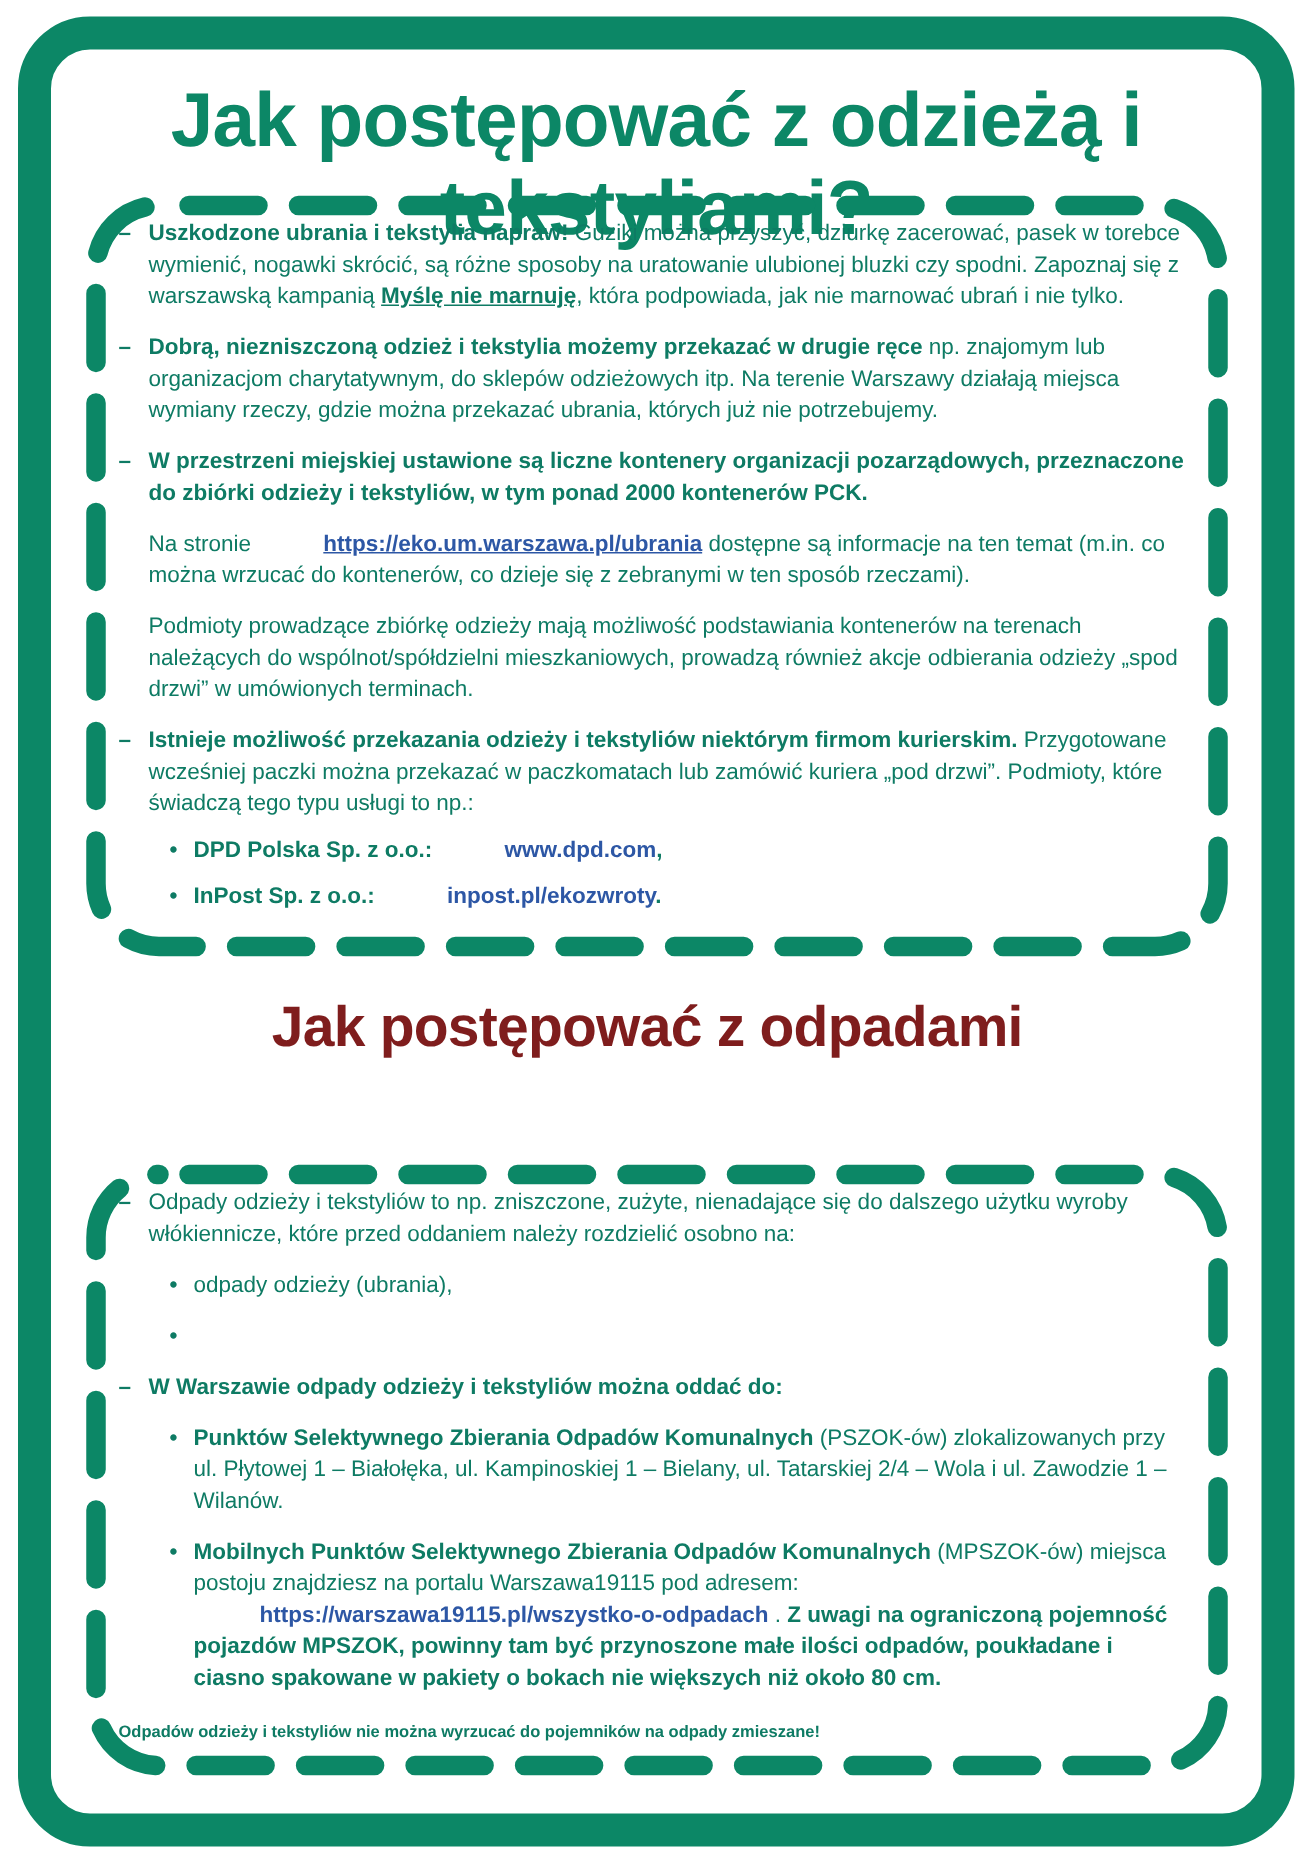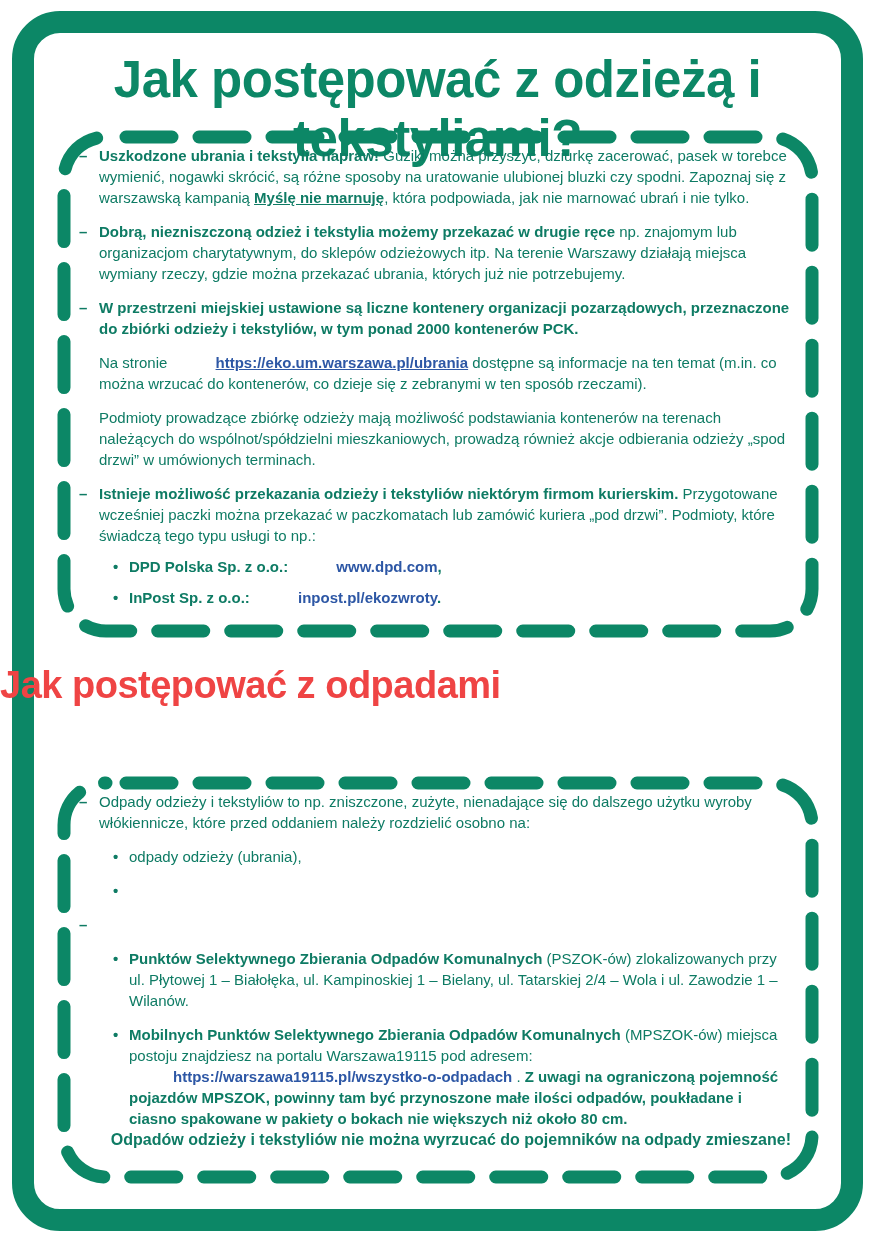--- a/index.html
+++ b/index.html
@@ -12,42 +12,42 @@
     position:absolute;left:12px;top:11px;right:12px;bottom:10px;
     border:22px solid #0C8766;border-radius:48px;pointer-events:none;
   }
   h1.title{
     position:absolute;top:50px;left:0;right:0;margin:0;
     text-align:center;font-size:51px;font-weight:bold;color:#0C8766;
     letter-spacing:-0.5px;
   }
   h2.title2{
     position:absolute;top:662px;left:0;right:12px;margin:0;
-    text-align:left;font-size:38px;line-height:46px;font-weight:bold;color:#ef4444;
+    text-align:center;font-size:38px;line-height:46px;font-weight:bold;color:#7f1d1d;
     letter-spacing:-0.5px;
   }
   .panel{position:absolute;left:55px;width:766px;}
   .panel1{top:128px;height:512px;}
   .panel2{top:774px;height:412px;}
   .panel > svg{position:absolute;left:0;top:0;}
   .content{position:absolute;left:24px;right:30px;top:17px;}
   .row{display:flex;margin-top:13px;}
   .row:first-child{margin-top:0;}
   .row.tight{margin-top:10px;}
   .row.sub{margin-left:34px;}
   .row.subp{margin-left:20px;}
   .marker{flex:0 0 20px;width:20px;font-weight:bold;color:#0E7B64;
     font-size:15px;line-height:21px;}
   .marker.dot{flex:0 0 16px;width:16px;}
   .txt{margin:0;color:#0E7B64;font-size:15px;line-height:21px;}
   .b{font-weight:bold;}
   .u{text-decoration:underline;}
   .blue{color:#2D57A5;font-weight:bold;padding-left:44px;}
-  .closing{text-align:right;font-weight:bold;
-    color:#0E7B64;font-size:16px;line-height:21px;}
+  .closing{margin-top:16px;text-align:left;font-weight:bold;
+    color:#0E7B64;font-size:11px;line-height:21px;}
 </style>
 </head>
 <body>
 
 <div class="frame"></div>
 
 <h1 class="title">Jak postępować z odzieżą i tekstyliami?</h1>
 
 <div class="panel panel1">
   <svg width="766" height="512" aria-hidden="true">
@@ -113,20 +113,21 @@
       <span class="marker dot">•</span>
       <p class="txt"><span>odpady odzieży (ubrania),</span></p>
     </div>
 
     <div class="row sub">
       <span class="marker dot">•</span>
     </div>
 
     <div class="row">
       <span class="marker">–</span>
+      <p class="txt"><span class="b">W Warszawie odpady odzieży i tekstyliów można oddać do:</span></p>
     </div>
 
     <div class="row sub">
       <span class="marker dot">•</span>
       <p class="txt"><span class="b">Punktów Selektywnego Zbierania Odpadów Komunalnych</span><span> (PSZOK-ów) zlokalizowanych przy ul. Płytowej 1 – Białołęka, ul. Kampinoskiej 1 – Bielany, ul. Tatarskiej 2/4 – Wola i ul. Zawodzie 1 – Wilanów.</span></p>
     </div>
 
     <div class="row sub">
       <span class="marker dot">•</span>
       <p class="txt"><span class="b">Mobilnych Punktów Selektywnego Zbierania Odpadów Komunalnych</span><span> (MPSZOK-ów) miejsca postoju znajdziesz na portalu Warszawa19115 pod adresem: </span><span class="blue">https://warszawa19115.pl/wszystko-o-odpadach</span><span> . </span><span class="b">Z uwagi na ograniczoną pojemność pojazdów MPSZOK, powinny tam być przynoszone małe ilości odpadów, poukładane i ciasno spakowane w pakiety o bokach nie większych niż około 80 cm.</span></p>

